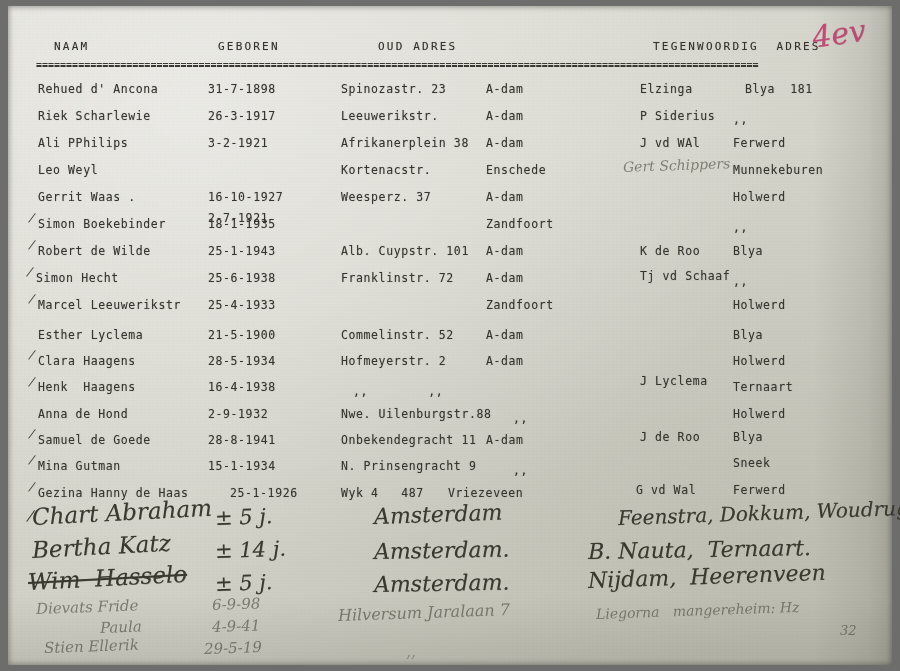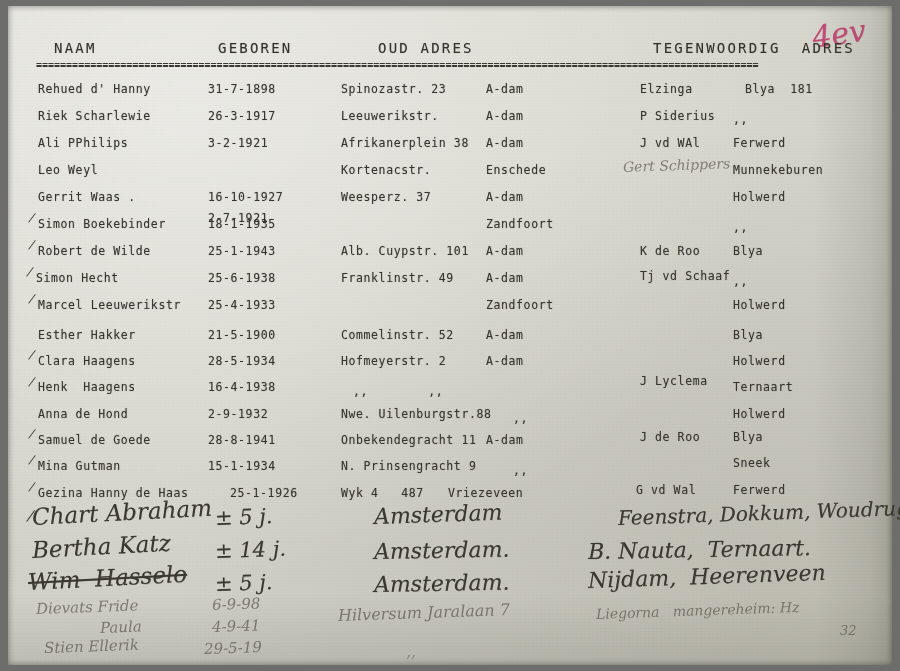--- a/index.html
+++ b/index.html
@@ -67,21 +67,21 @@
     font-family: "DejaVu Sans Mono", monospace;
     font-size: 11.5px;
     letter-spacing: 0.6px;
     white-space: pre;
     text-shadow: 0 0 1px rgba(60,58,50,0.35);
   }
 
   
   #header-row .typed {
     letter-spacing: 2.2px;
-    font-size: 14px;
+    font-size: 11px;
     color: #33322d;
   }
 
   
   #rule {
     position: absolute;
     left: 28px;
     top: 56px;
     width: 836px;
     height: 6px;
@@ -154,21 +154,21 @@
     </div>
 
     <div id="rule">
       <div>========================================================================================================================</div>
       <div>========================================================================================================================</div>
     </div>
 
     <div id="typed-rows">
 
       <div>
-        <div class="typed" style="left:30px; top:76px;">Rehued d' Hanny</div>
+        <div class="typed" style="left:30px; top:76px;">Rehued d' Ancona</div>
         <div class="typed" style="left:200px; top:76px;">31-7-1898</div>
         <div class="typed" style="left:333px; top:76px;">Spinozastr. 23</div>
         <div class="typed" style="left:478px; top:76px;">A-dam</div>
         <div class="typed" style="left:632px; top:76px;">Elzinga</div>
         <div class="typed" style="left:725px; top:76px;padding-left:12px;">Blya  181</div>
       </div>
 
       <div>
         <div class="typed" style="left:30px; top:103px;">Riek Scharlewie</div>
         <div class="typed" style="left:200px; top:103px;">26-3-1917</div>
@@ -219,36 +219,36 @@
         <div class="typed" style="left:333px; top:238px;">Alb. Cuypstr. 101</div>
         <div class="typed" style="left:478px; top:238px;">A-dam</div>
         <div class="typed" style="left:632px; top:238px;">K de Roo</div>
         <div class="typed" style="left:725px; top:238px;">Blya</div>
       </div>
 
       <div>
         <div class="tick" style="left:20px; top:258px; transform:rotate(20deg);">/</div>
         <div class="typed" style="left:28px; top:265px;">Simon Hecht</div>
         <div class="typed" style="left:200px; top:265px;">25-6-1938</div>
-        <div class="typed" style="left:333px; top:265px;">Franklinstr. 49</div>
+        <div class="typed" style="left:333px; top:265px;">Franklinstr. 72</div>
         <div class="typed" style="left:478px; top:265px;">A-dam</div>
         <div class="typed" style="left:632px; top:263px;">Tj vd Schaaf</div>
         <div class="typed" style="left:725px; top:268px;">,,</div>
       </div>
 
       <div>
         <div class="tick" style="left:22px; top:285px; transform:rotate(20deg);">/</div>
         <div class="typed" style="left:30px; top:292px;">Marcel Leeuwerikstr</div>
         <div class="typed" style="left:200px; top:292px;">25-4-1933</div>
         <div class="typed" style="left:478px; top:292px;">Zandfoort</div>
         <div class="typed" style="left:725px; top:292px;">Holwerd</div>
       </div>
 
       <div>
-        <div class="typed" style="left:30px; top:322px;">Esther Hakker</div>
+        <div class="typed" style="left:30px; top:322px;">Esther Lyclema</div>
         <div class="typed" style="left:200px; top:322px;">21-5-1900</div>
         <div class="typed" style="left:333px; top:322px;">Commelinstr. 52</div>
         <div class="typed" style="left:478px; top:322px;">A-dam</div>
         <div class="typed" style="left:632px; top:320px;margin-top:48px;">J Lyclema</div>
         <div class="typed" style="left:725px; top:322px;">Blya</div>
       </div>
 
       <div>
         <div class="tick" style="left:22px; top:341px; transform:rotate(20deg);">/</div>
         <div class="typed" style="left:30px; top:348px;">Clara Haagens</div>

